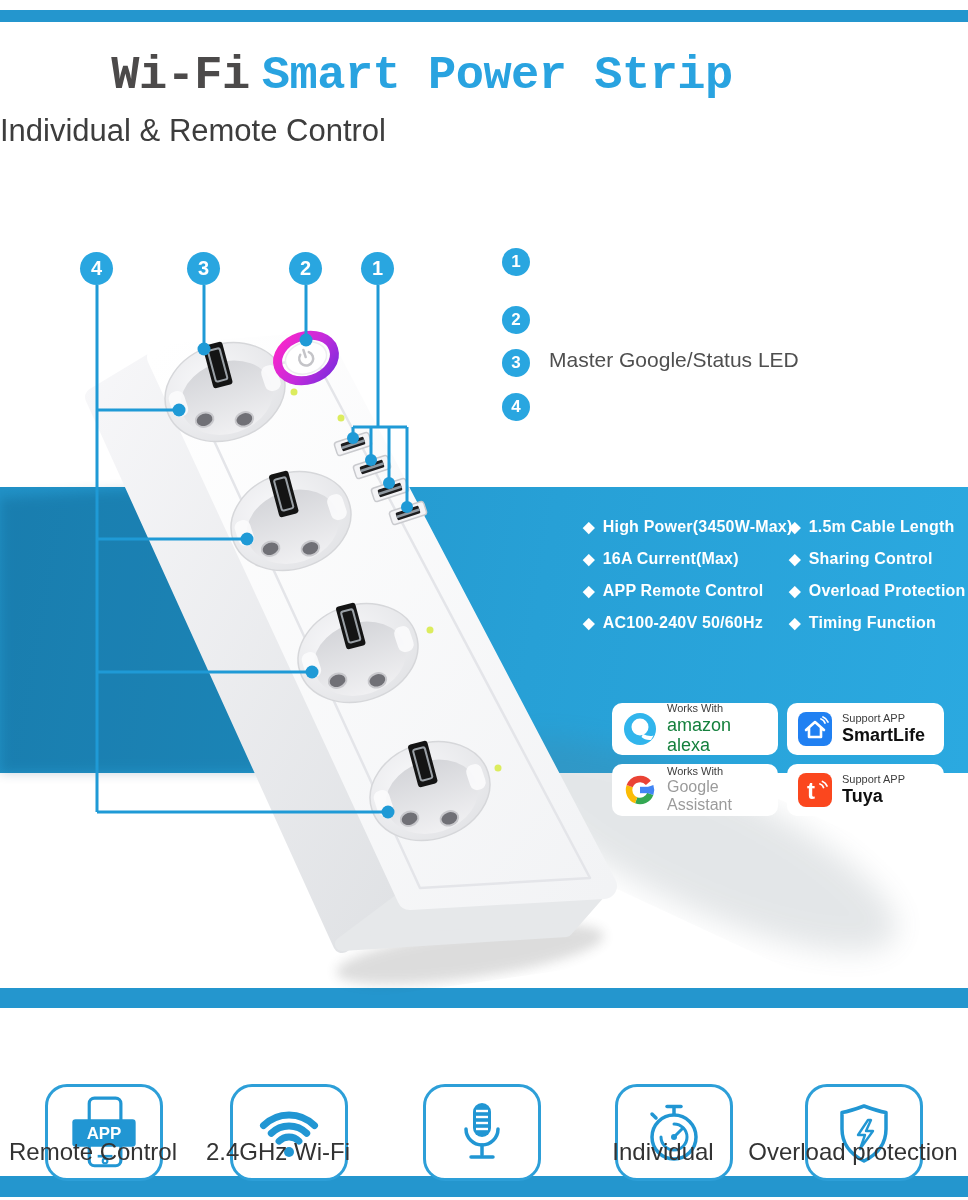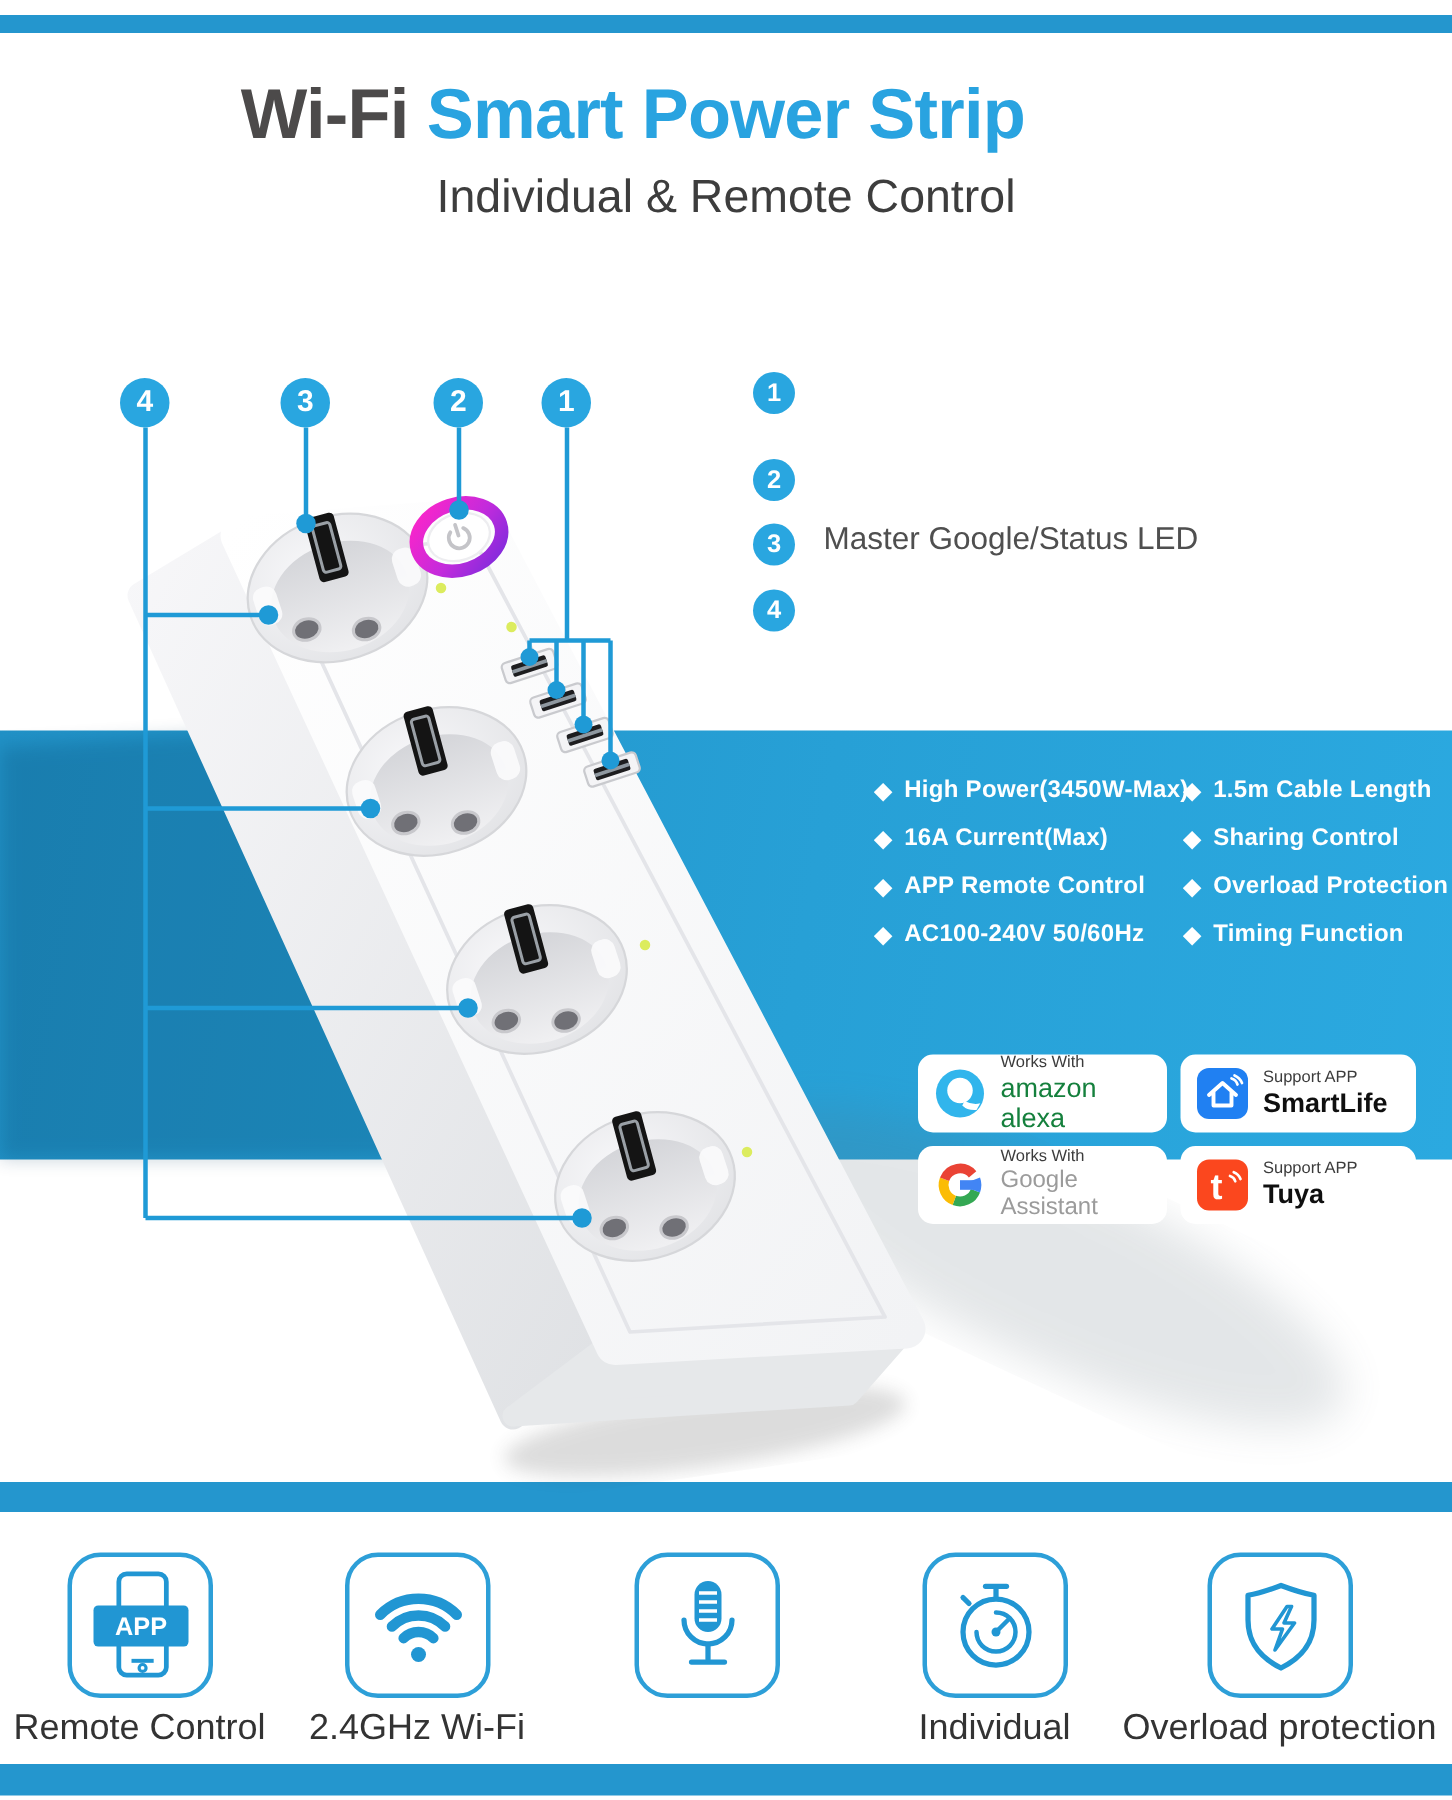--- a/index.html
+++ b/index.html
@@ -7,24 +7,24 @@
         font-family:"Liberation Sans",sans-serif;}
 
   
   .bar{position:absolute;left:0;width:968px;background:#2496ce;}
   .bar.top{top:10px;height:12px;}
   .bar.mid{top:988px;height:20px;}
   .bar.bottom{top:1176px;height:21px;}
 
   
   .title{position:absolute;top:50px;left:0;width:844px;text-align:center;
-         font-size:47px;font-weight:bold;letter-spacing:-0.5px;line-height:1.1;}
+         font-size:47px;font-weight:bold;letter-spacing:-0.5px;line-height:1.1;font-family:Liberation Mono, monospace;}
   .title .dark{color:#4c4a4a;}
   .title .blue{color:#29a3e0;margin-left:12px;}
-  .subtitle{position:absolute;top:113px;left:0;width:968px;text-align:center;
+  .subtitle{position:absolute;top:113px;left:0;width:968px;text-align:left;
             font-size:31px;color:#3d3d3d;}
 
   
   .band{position:absolute;left:0;top:487px;width:968px;height:286px;
         background:linear-gradient(100deg,#2191c6,#27a0d6 55%,#2ba9e0);}
 
   .product-svg{position:absolute;left:0;top:0;width:968px;height:1200px;z-index:2;}
 
   
   .marker{position:absolute;width:33px;height:33px;border-radius:50%;background:#29a6e0;
@@ -51,21 +51,21 @@
   .badge{background:#fff;border-radius:10px;display:flex;align-items:center;
          padding-left:9px;box-sizing:border-box;}
   .badge .logo{flex:0 0 38px;height:38px;display:flex;align-items:center;justify-content:center;}
   .badge .btxt{margin-left:8px;line-height:1.15;}
   .badge .kicker{font-size:11px;color:#3c3c3c;}
   .badge .name{font-size:18px;color:#15803d;}
   .badge .name.bold{font-weight:bold;color:#0f0f0f;}
   .badge .name.gray{color:#9b9b9b;font-size:16px;}
 
   
-  .tile{position:absolute;top:1035px;width:97px;height:97px;border:3px solid #2d9fd8;
+  .tile{position:absolute;top:1084px;width:118px;height:97px;border:3px solid #2d9fd8;
         border-radius:22px;box-sizing:border-box;display:flex;align-items:center;
         justify-content:center;background:#fff;z-index:3;}
   .tile-label{position:absolute;top:1138px;width:240px;text-align:center;font-size:24px;
               color:#333;z-index:3;}
 </style>
 </head>
 <body>
 
 <div class="page">
 

